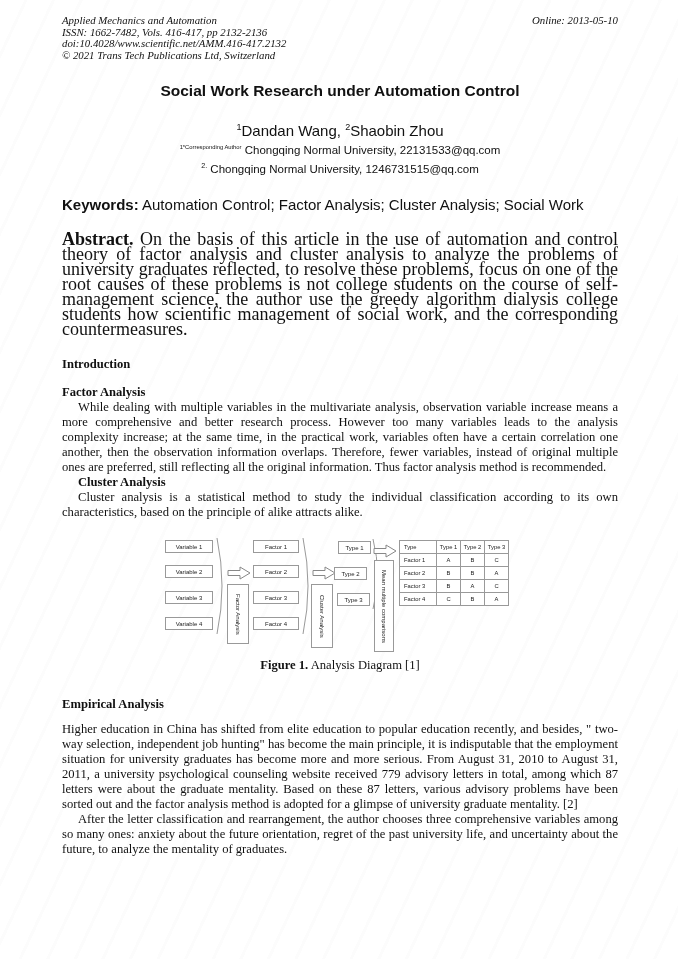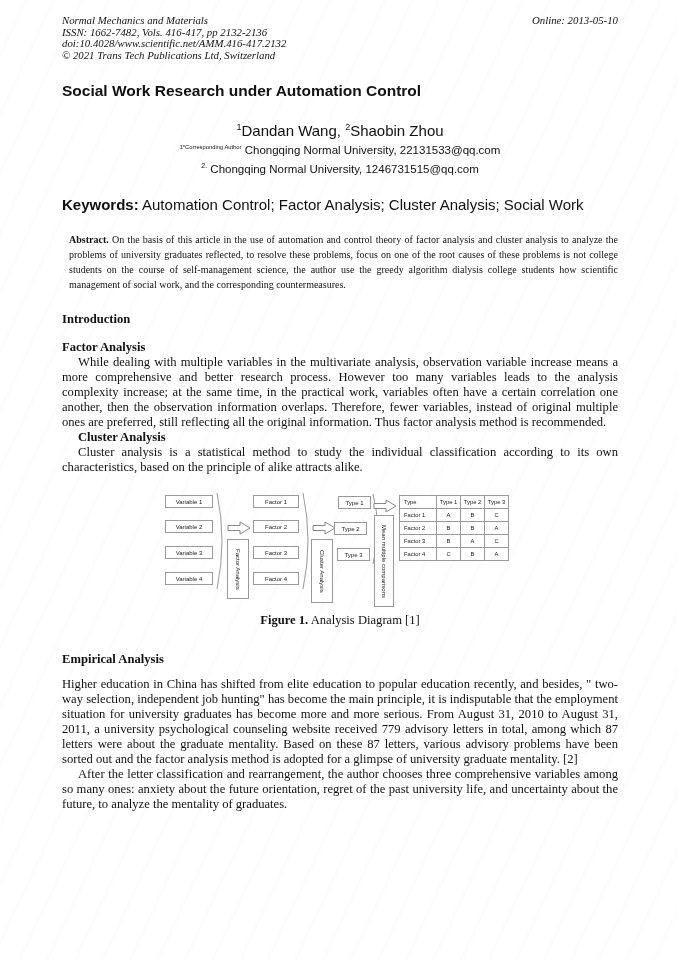--- a/index.html
+++ b/index.html
@@ -16,30 +16,30 @@
     font-family:"Liberation Serif", serif;
     overflow:hidden;
   }
   
   .hdr{display:flex;justify-content:space-between;align-items:flex-start;
        font-style:italic;font-size:10.8px;line-height:11.6px;}
   .hdr-left div{white-space:nowrap;}
   .hdr-right{white-space:nowrap;}
   
   .title{font-family:"Liberation Sans",sans-serif;font-weight:bold;font-size:15.5px;
-         margin:21px 0 0 0;}
+         text-align:center;margin:21px 0 0 0;}
   .authors{font-family:"Liberation Sans",sans-serif;font-size:15px;text-align:center;margin-top:22px;}
   .authors sup{font-size:9px;}
   .affil{font-family:"Liberation Sans",sans-serif;font-size:11.5px;text-align:center;margin-top:5px;}
   .affil sup.tiny{font-size:5.8px;}
   .affil sup.num{font-size:7.2px;}
   
   .keywords{font-family:"Liberation Sans",sans-serif;font-size:15px;margin:21px 0 0 0;}
   .keywords b{font-weight:bold;}
-  .abstract{font-size:10px;line-height:15px;text-align:justify;margin:19px 0 0 7px;}
+  .abstract{font-size:18px;line-height:15px;text-align:justify;margin:19px 0 0 0;}
   .abstract b{font-weight:bold;}
   
   .h-intro{font-size:12.6px;font-weight:bold;margin:20px 0 0 0;}
   .h-sub{font-size:12.6px;font-weight:bold;margin:13px 0 0 0;}
   .h-inline{font-size:12.6px;font-weight:bold;margin:0;padding-left:16px;}
   .h-emp{font-size:12.6px;font-weight:bold;margin:24px 0 0 0;font-family:Liberation Serif, serif;}
   p.body{font-size:12.6px;line-height:15px;text-align:justify;margin:0;}
   p.body.indent{text-indent:16px;}
   p.body.gap-top{margin-top:10px;}
   
@@ -59,21 +59,21 @@
   .caption{font-size:12.6px;text-align:center;margin:4px 0 0 0;}
   .caption b{font-weight:bold;}
 </style>
 </head>
 <body>
 
 <div class="page">
 
   <div class="hdr">
     <div class="hdr-left">
-      <div>Normal Mechanics and Materials</div>
+      <div>Applied Mechanics and Automation</div>
       <div>ISSN: 1662-7482, Vols. 416-417, pp 2132-2136</div>
       <div>doi:10.4028/www.scientific.net/AMM.416-417.2132</div>
       <div>© 2021 Trans Tech Publications Ltd, Switzerland</div>
     </div>
     <div class="hdr-right">Online: 2013-05-10</div>
   </div>
 
   <div class="title">Social Work Research under Automation Control</div>
 
   <div class="authors">

